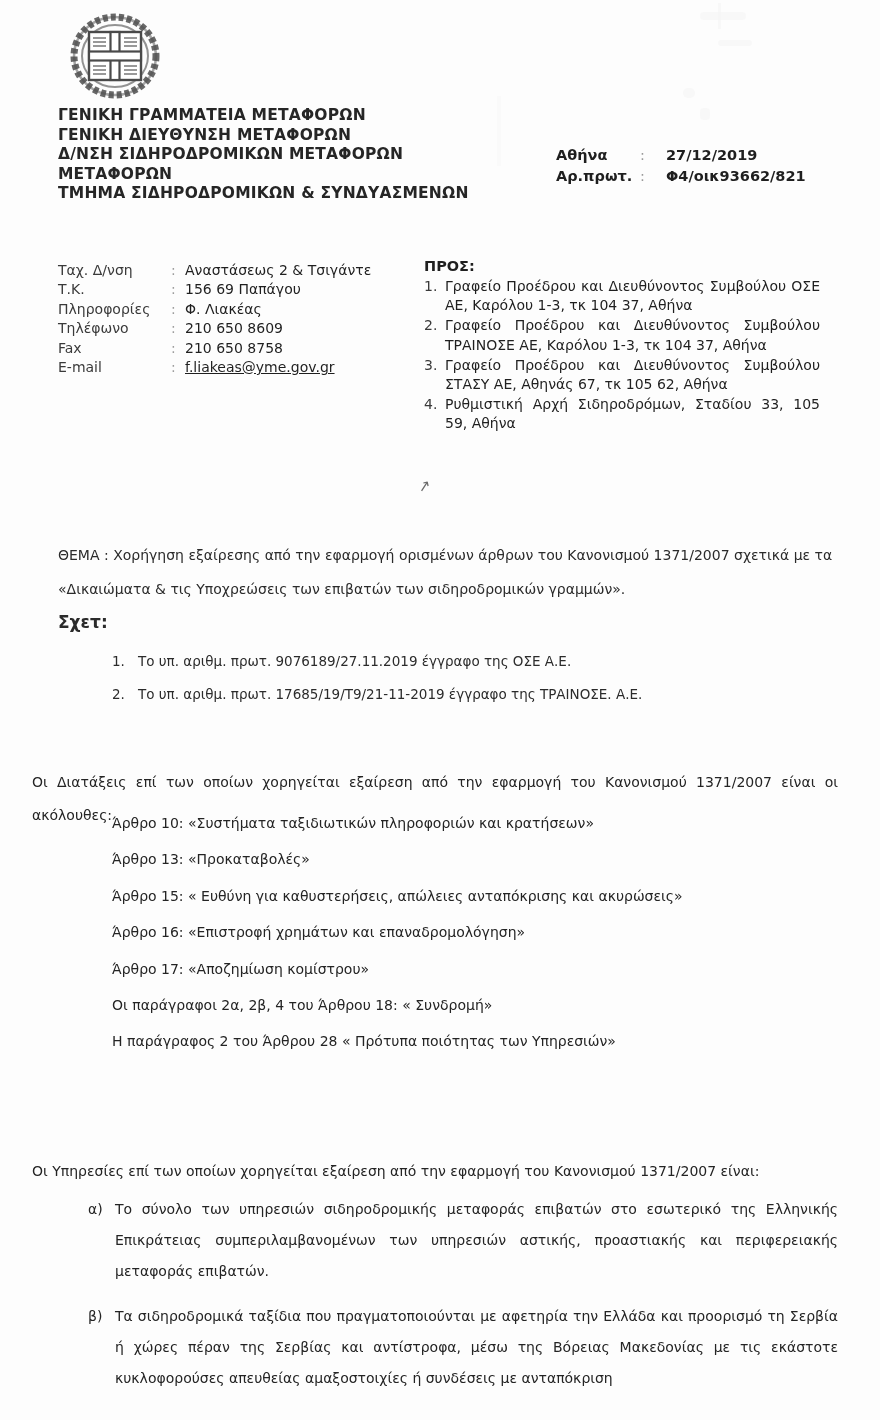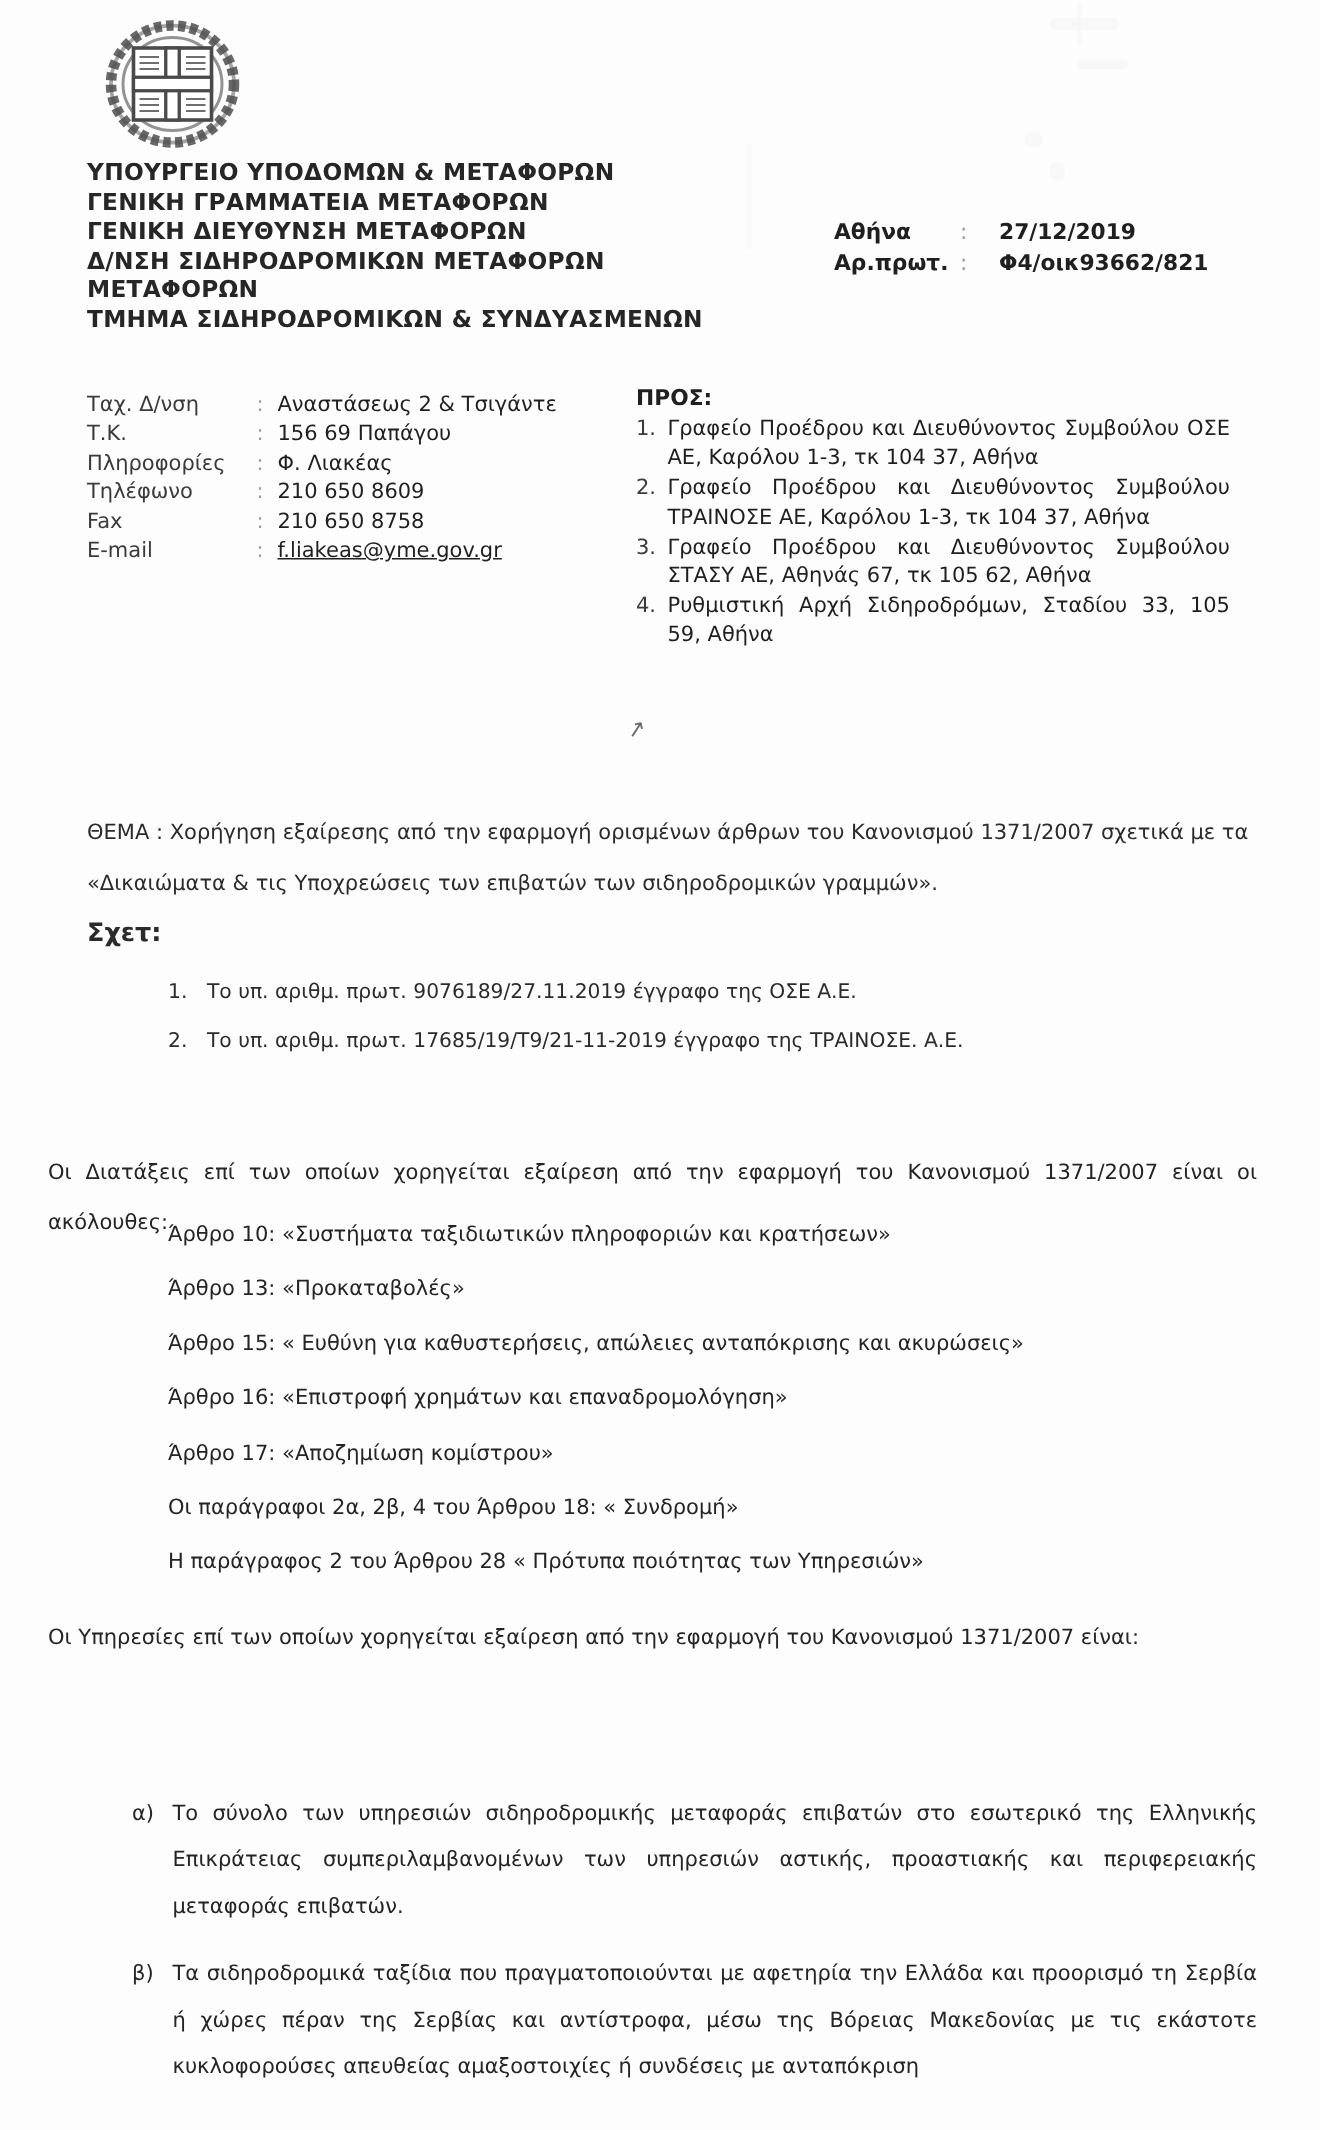--- a/index.html
+++ b/index.html
@@ -168,21 +168,21 @@
   
   .para {
     position: absolute;
     font-size: 14px;
     line-height: 33px;
     color: #242424;
     text-align: justify;
     text-align-last: left;
   }
   .p-intro1 { left: 32px; top: 766px; width: 806px; }
-  .p-intro2 { left: 32px; top: 1076px; width: 806px; }
+  .p-intro2 { left: 32px; top: 1155px; width: 806px; }
 
   .articles {
     position: absolute;
     left: 112px;
     top: 805px;
     width: 726px;
     font-size: 14px;
   }
   .articles .item { line-height: 36.4px; color: #242424; }
 
@@ -246,21 +246,20 @@
           <line x1="-22" y1="18" x2="-9" y2="18"></line>
           <line x1="9" y1="10" x2="22" y2="10"></line>
           <line x1="9" y1="14" x2="22" y2="14"></line>
           <line x1="9" y1="18" x2="22" y2="18"></line>
         </g>
       </g>
     </svg>
   </div>
 
   <div class="masthead">
-    <div class="ln">ΥΠΟΥΡΓΕΙΟ ΥΠΟΔΟΜΩΝ &amp; ΜΕΤΑΦΟΡΩΝ</div>
     <div class="ln">ΓΕΝΙΚΗ ΓΡΑΜΜΑΤΕΙΑ ΜΕΤΑΦΟΡΩΝ</div>
     <div class="ln">ΓΕΝΙΚΗ ΔΙΕΥΘΥΝΣΗ ΜΕΤΑΦΟΡΩΝ</div>
     <div class="ln">Δ/ΝΣΗ ΣΙΔΗΡΟΔΡΟΜΙΚΩΝ ΜΕΤΑΦΟΡΩΝ</div>
     <div class="ln">ΜΕΤΑΦΟΡΩΝ</div>
     <div class="ln">ΤΜΗΜΑ ΣΙΔΗΡΟΔΡΟΜΙΚΩΝ &amp; ΣΥΝΔΥΑΣΜΕΝΩΝ</div>
   </div>
 
   <div class="docmeta">
     <div class="row">
       <span class="k">Αθήνα</span>

